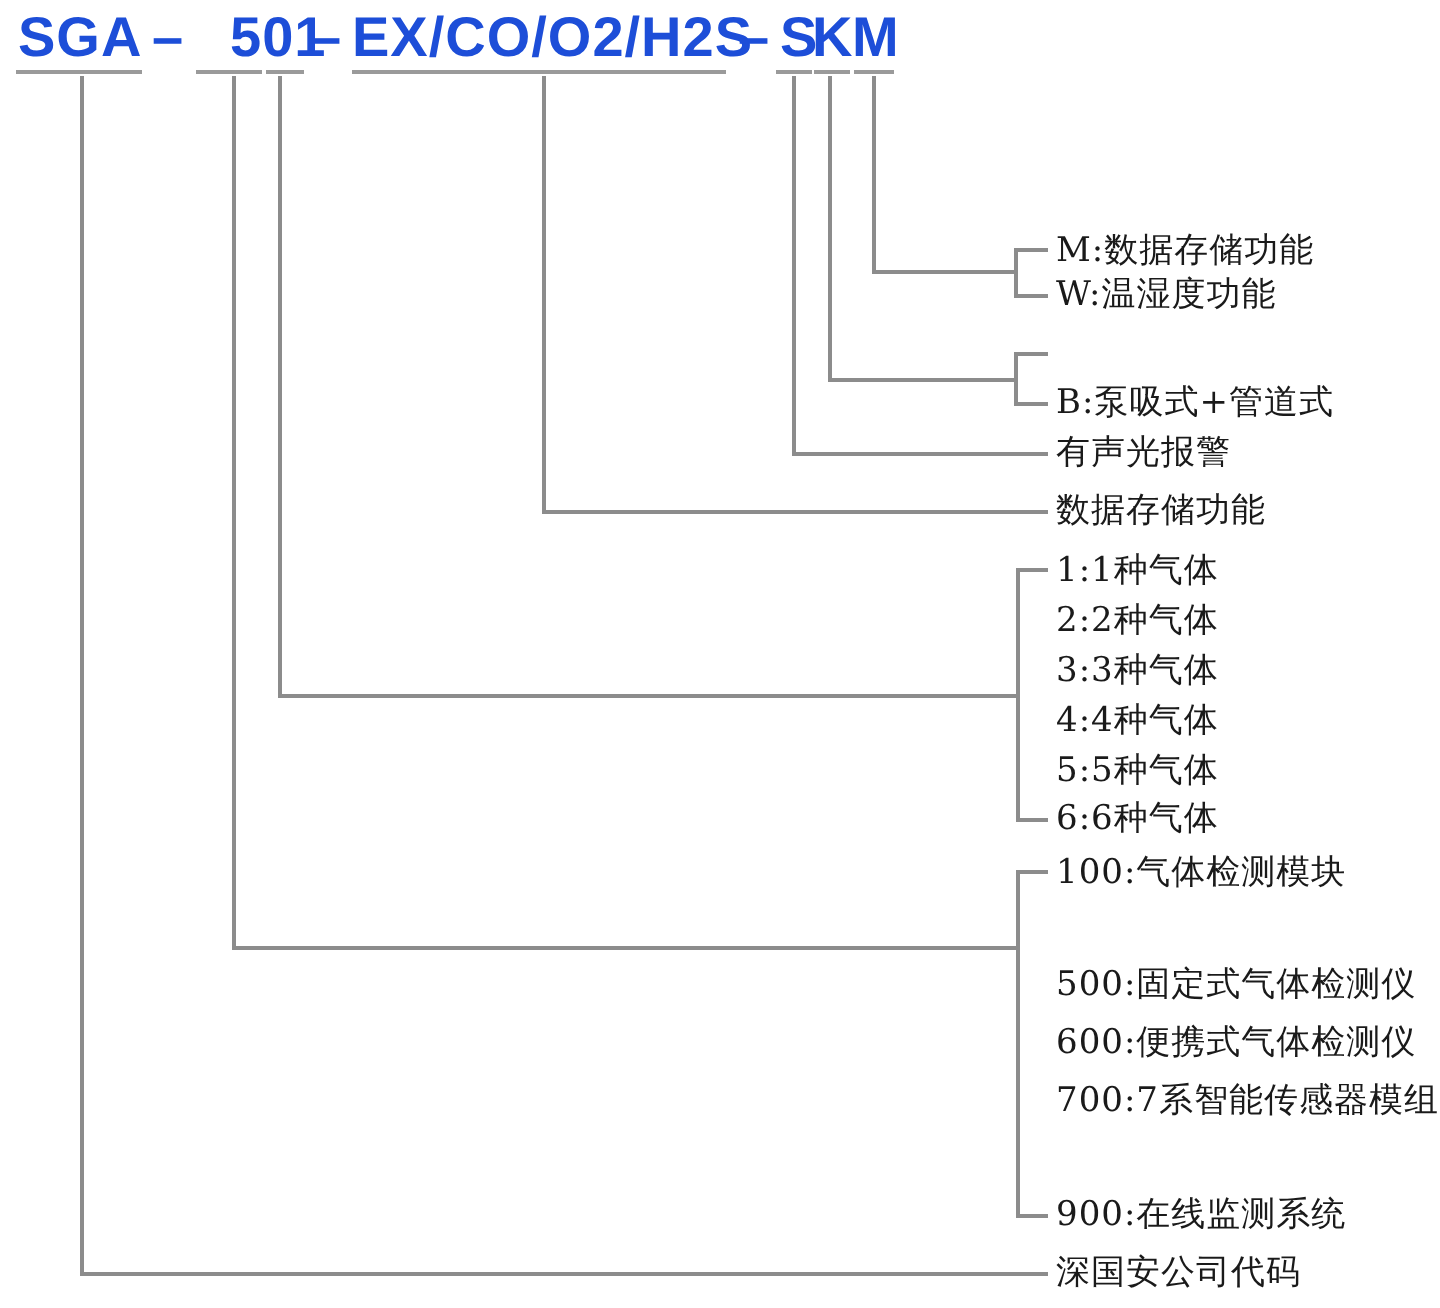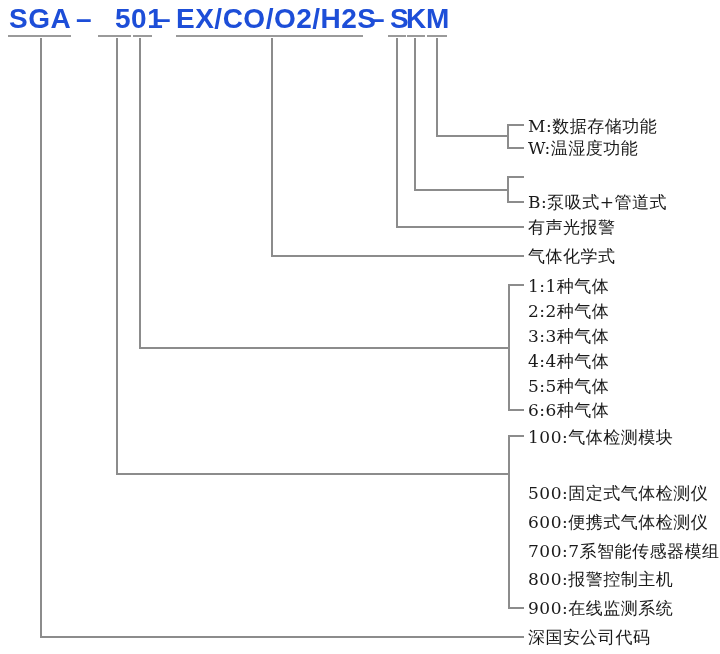--- a/index.html
+++ b/index.html
@@ -87,31 +87,30 @@
   <div class="hl" style="left:508px;top:409px;width:16px"></div>
 
   <div class="vl" style="left:508px;top:435px;height:174px"></div>
   <div class="hl" style="left:508px;top:435px;width:16px"></div>
   <div class="hl" style="left:508px;top:607px;width:16px"></div>
 
   <div class="lbl" style="top:126px">M:数据存储功能</div>
   <div class="lbl" style="top:148px">W:温湿度功能</div>
   <div class="lbl" style="top:202px">B:泵吸式+管道式</div>
   <div class="lbl" style="top:227px">有声光报警</div>
-  <div class="lbl" style="top:256px">气体化学式</div>
+  <div class="lbl" style="top:256px">数据存储功能</div>
 
   <div class="lbl" style="top:286px">1:1种气体</div>
   <div class="lbl" style="top:311px">2:2种气体</div>
   <div class="lbl" style="top:336px">3:3种气体</div>
   <div class="lbl" style="top:361px">4:4种气体</div>
   <div class="lbl" style="top:386px">5:5种气体</div>
   <div class="lbl" style="top:410px">6:6种气体</div>
 
   <div class="lbl" style="top:437px">100:气体检测模块</div>
   <div class="lbl" style="top:493px">500:固定式气体检测仪</div>
   <div class="lbl" style="top:522px">600:便携式气体检测仪</div>
   <div class="lbl" style="top:551px">700:7系智能传感器模组</div>
-  <div class="lbl" style="top:579px">800:报警控制主机</div>
   <div class="lbl" style="top:608px">900:在线监测系统</div>
 
   <div class="lbl" style="top:637px">深国安公司代码</div>
 
 </div>
 
 </body></html>

